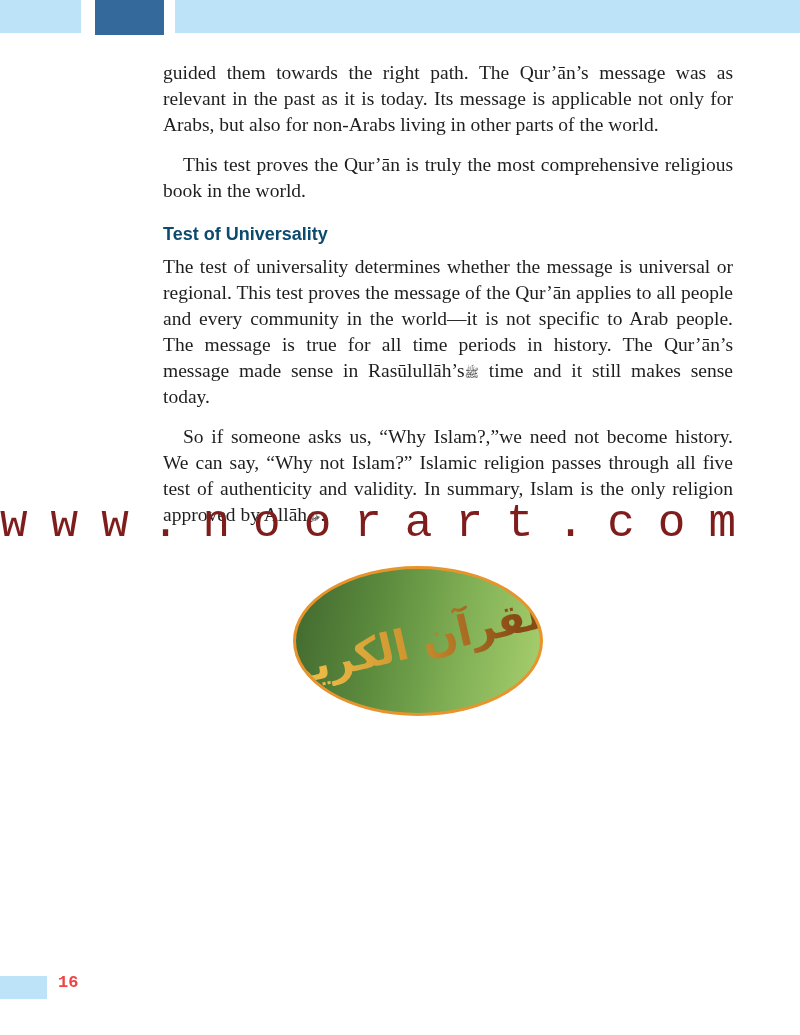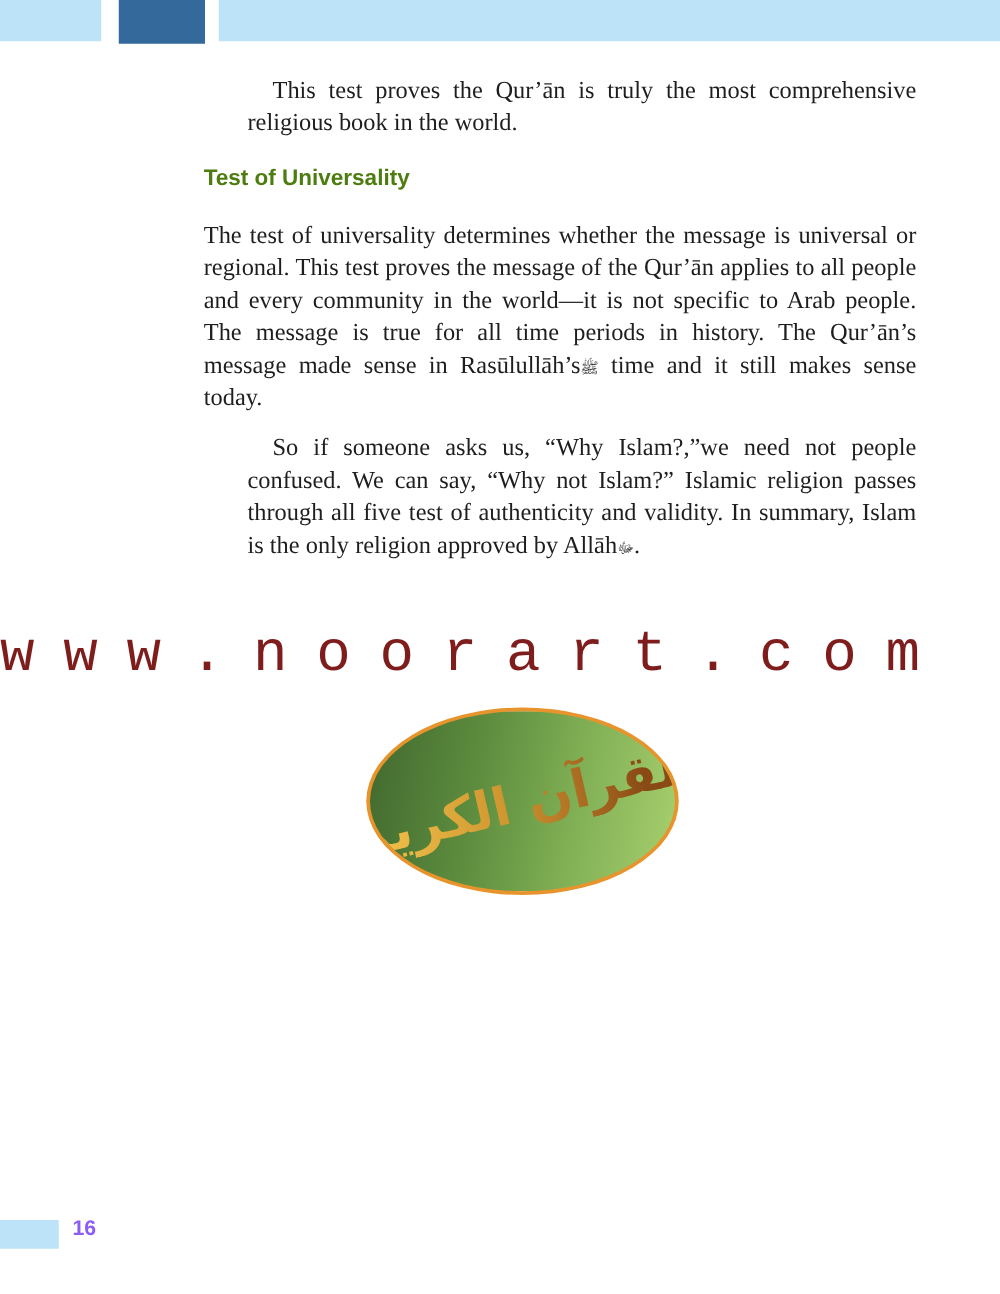--- a/index.html
+++ b/index.html
@@ -34,27 +34,27 @@
     left: 163px; top: 60px;
     width: 570px;
     color: #1e1e1e;
   }
   .content p {
     font-size: 19.5px;
     line-height: 26px;
     text-align: justify;
     margin: 0 0 14px 0;
   }
-  .content p.indent { text-indent: 20px; margin-left: 35px; }
+  .content p.indent { text-indent: 20px; }
   .section-heading {
     font-family: "Liberation Sans", sans-serif;
     font-weight: bold;
     font-size: 18px;
-    color: #4d7c0f;
-    margin: 20px 0 23px 0;
+    color: #0c4a6e;
+    margin: 20px 0 9px 0;
   }
   .italic { }
   .honorific {
     font-family: "DejaVu Sans", sans-serif;
     font-size: 12px;
     line-height: 1;
   }
 
   
   .watermark {
@@ -105,44 +105,45 @@
   
   .footer-bar {
     position: absolute;
     left: 0; top: 976px;
     width: 47px; height: 23px;
     background: #bde3f8;
   }
   .page-number {
     position: absolute;
     left: 58px; top: 973px;
-    font-family: Liberation Sans, sans-serif;
+    font-family: Liberation Mono, monospace;
     font-weight: bold;
     font-size: 17px;
-    color: #8b5cf6;
+    color: #ef4444;
   }
 </style>
 </head>
 <body>
 
 <div class="topbar-left"></div>
 <div class="topbar-tab"></div>
 <div class="topbar-right"></div>
 
 <div class="content">
 
+  <p>guided them towards the right path. The Qur’ān’s message was as relevant in the past as it is today. Its message is applicable not only for Arabs, but also for non-Arabs living in other parts of the world.</p>
 
   <p class="indent">This test proves the Qur’ān is truly the most comprehensive religious book in the world.</p>
 
   <div class="section-heading">Test of Universality</div>
 
   <p><span>The test of universality determines whether the message is universal or regional. This test proves the message of the Qur’ān applies to all people and every community in the world—it is not specific to Arab people. The message is true for all time periods in history. The Qur’ān’s message made sense in Rasūlullāh’s</span><span class="honorific">ﷺ</span><span> time and it still makes sense today.</span></p>
 
 
-  <p class="indent"><span>So if someone asks us, “Why Islam?,”we need not people confused. We can say, “Why </span><span class="italic">not</span><span> Islam?” Islamic religion passes through all five test of authenticity and validity. In summary, Islam is the only religion approved by Allāh</span><span class="honorific">ﷻ</span><span>.</span></p>
+  <p class="indent"><span>So if someone asks us, “Why Islam?,”we need not become history. We can say, “Why </span><span class="italic">not</span><span> Islam?” Islamic religion passes through all five test of authenticity and validity. In summary, Islam is the only religion approved by Allāh</span><span class="honorific">ﷻ</span><span>.</span></p>
 
 </div>
 
 <div class="watermark">www.noorart.com</div>
 
 <div class="oval">
   <span class="calligraphy">القرآن الكريم</span>
 </div>
 
 <div class="footer-bar"></div>

